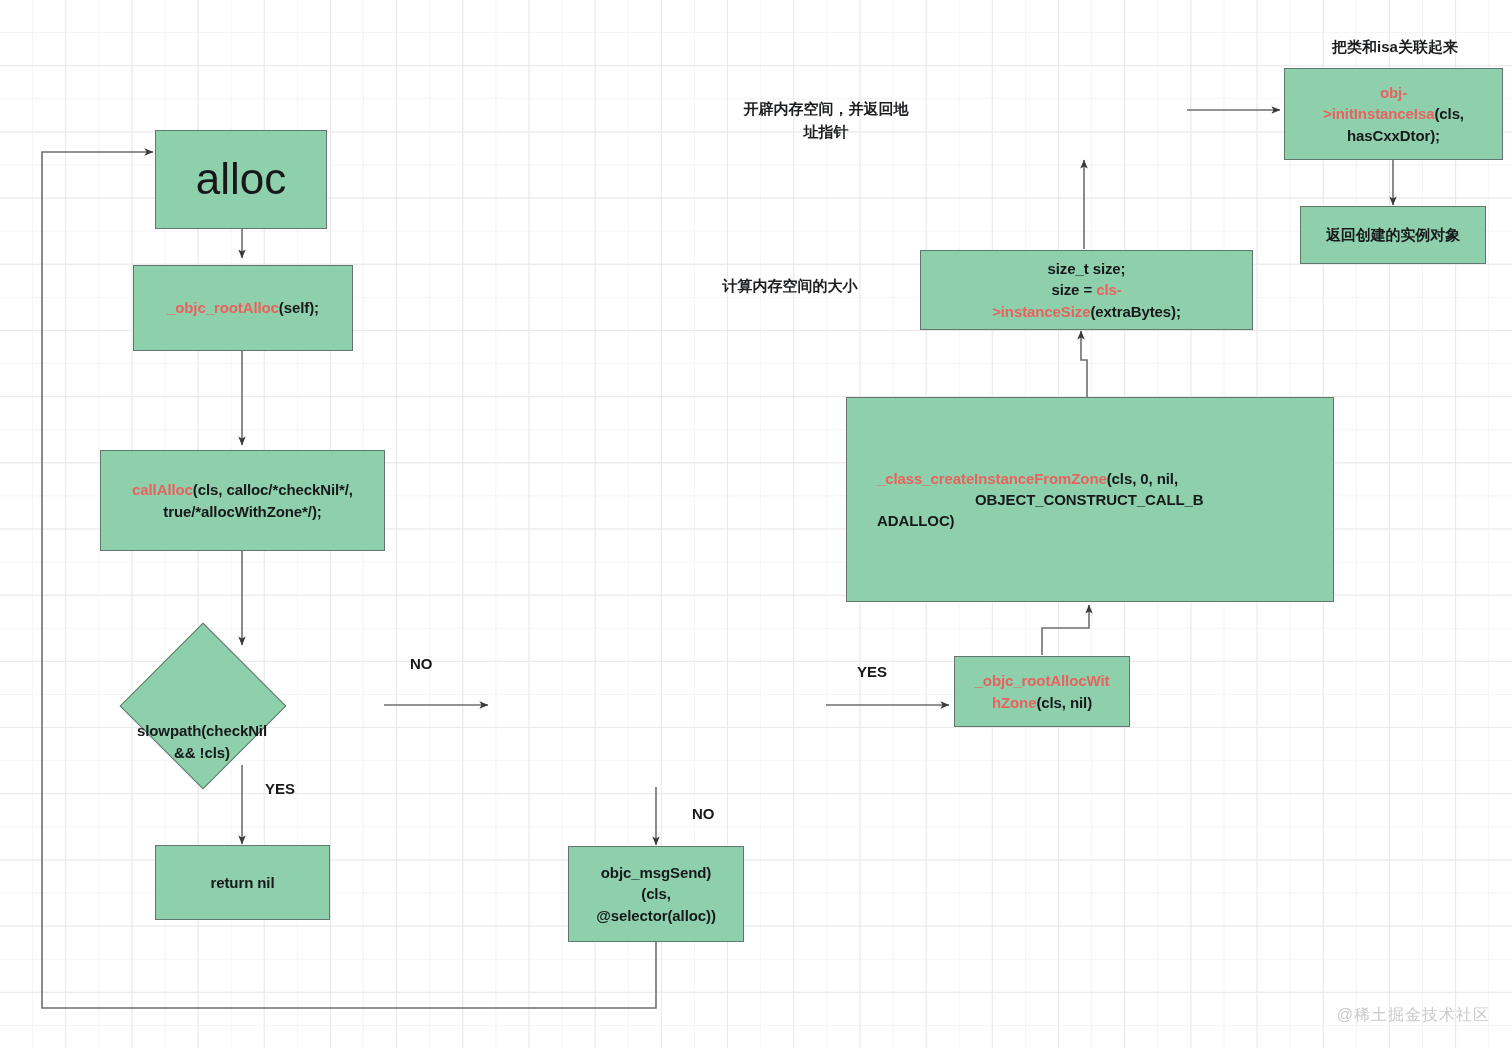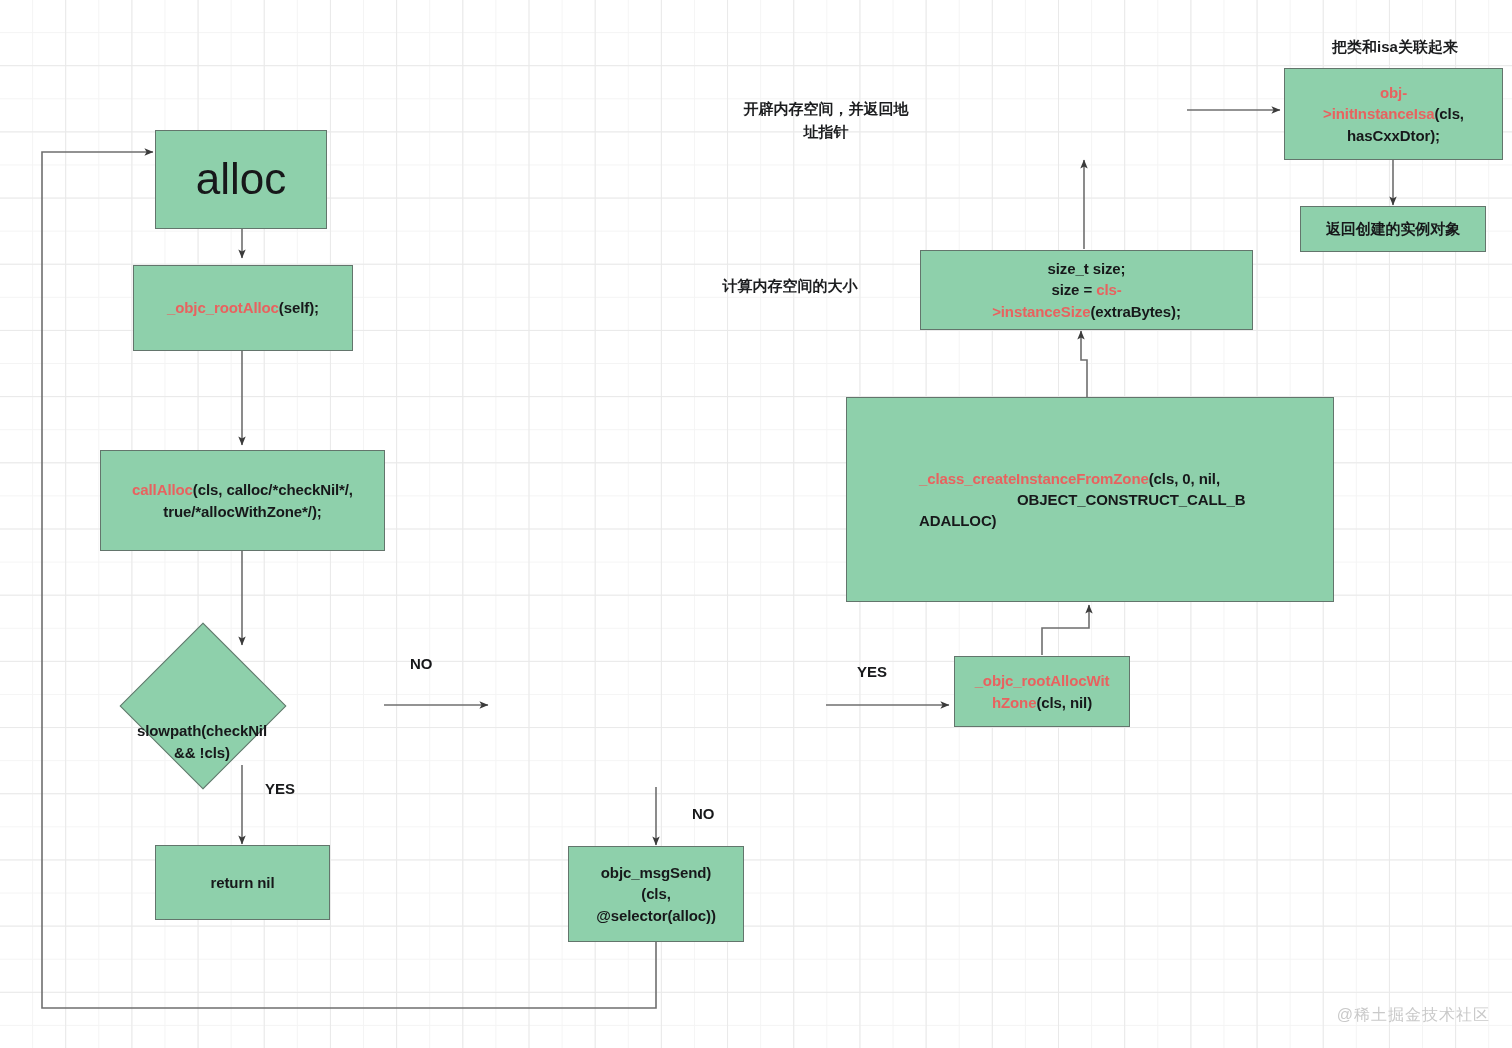--- a/index.html
+++ b/index.html
@@ -84,21 +84,21 @@
   .watermark{
     position:absolute;
     right:22px;bottom:22px;
     font-size:16px;
     color:#c9c9c9;
     letter-spacing:1px;
     white-space:nowrap;
   }
   .cifz{
     text-align:left;
-    padding-left:72px;
+    padding-left:30px;
     padding-right:8px;
   }
 </style>
 </head>
 <body>
 
 <div id="canvas">
 
   <svg class="edges" viewBox="0 0 1512 1048">
     <defs>
@@ -174,21 +174,21 @@
 
   <div class="node" style="left:920px;top:250px;width:333px;height:80px;">
     <span class="inner"><span>size_t size;</span><br><span>size = </span><span class="red">cls-</span><br><span class="red">&gt;instanceSize</span><span>(extraBytes);</span></span>
   </div>
 
 
   <div class="node" style="left:1284px;top:68px;width:219px;height:92px;">
     <span class="inner"><span class="red">obj-</span><br><span class="red">&gt;initInstanceIsa</span><span>(cls,</span><br><span>hasCxxDtor);</span></span>
   </div>
 
-  <div class="node" style="left:1300px;top:206px;width:186px;height:46px;">
+  <div class="node" style="left:1300px;top:206px;width:186px;height:58px;">
     <span class="inner">返回创建的实例对象</span>
   </div>
 
   <div class="edge-label" style="left:410px;top:655px;">NO</div>
   <div class="edge-label" style="left:265px;top:780px;">YES</div>
   <div class="edge-label" style="left:857px;top:663px;">YES</div>
   <div class="edge-label" style="left:692px;top:805px;">NO</div>
 
   <div class="note" style="left:706px;top:97px;width:240px;white-space:pre-line;">开辟内存空间，并返回地
 址指针</div>

